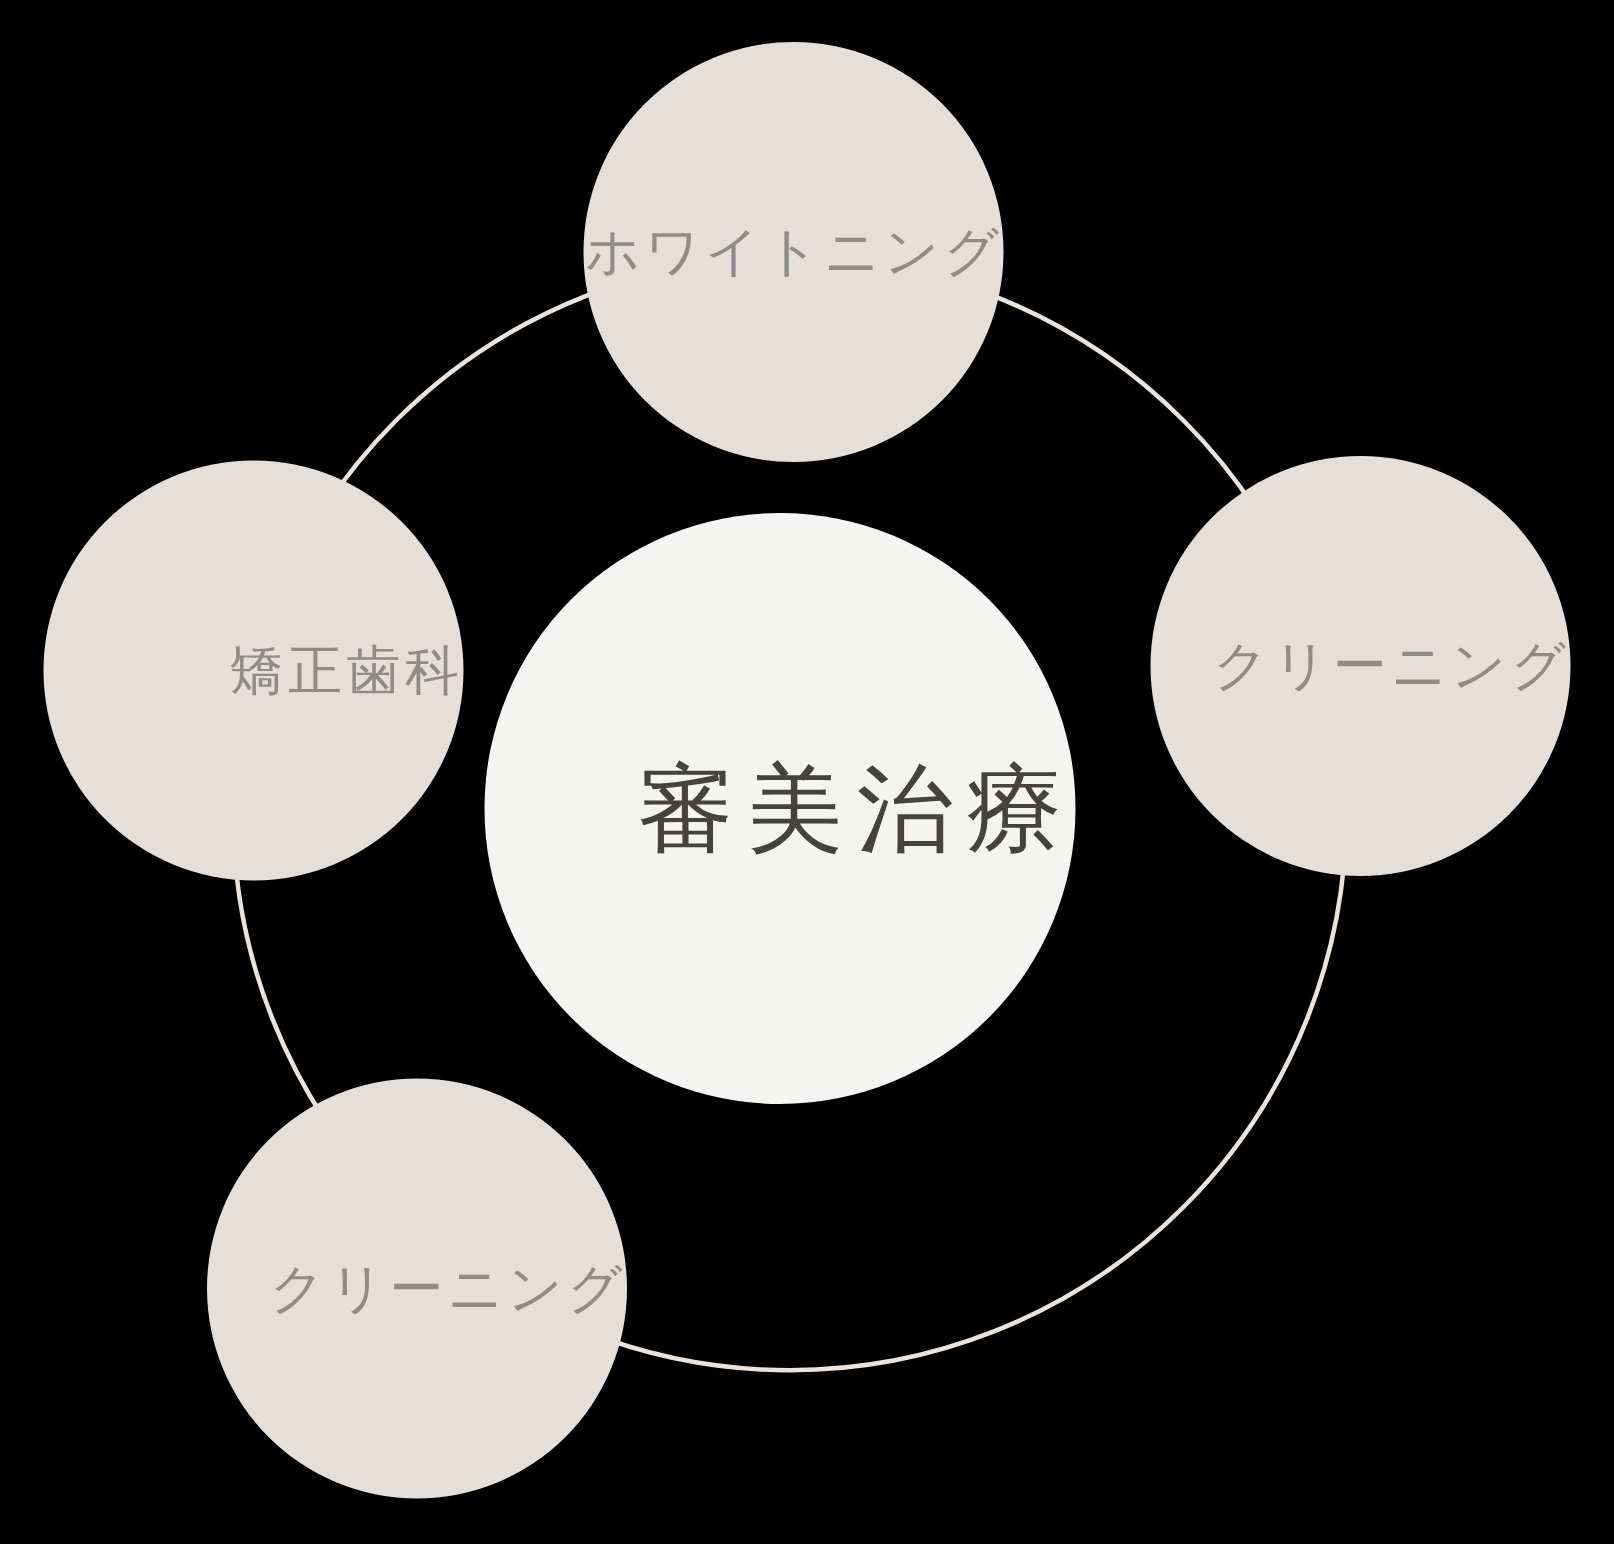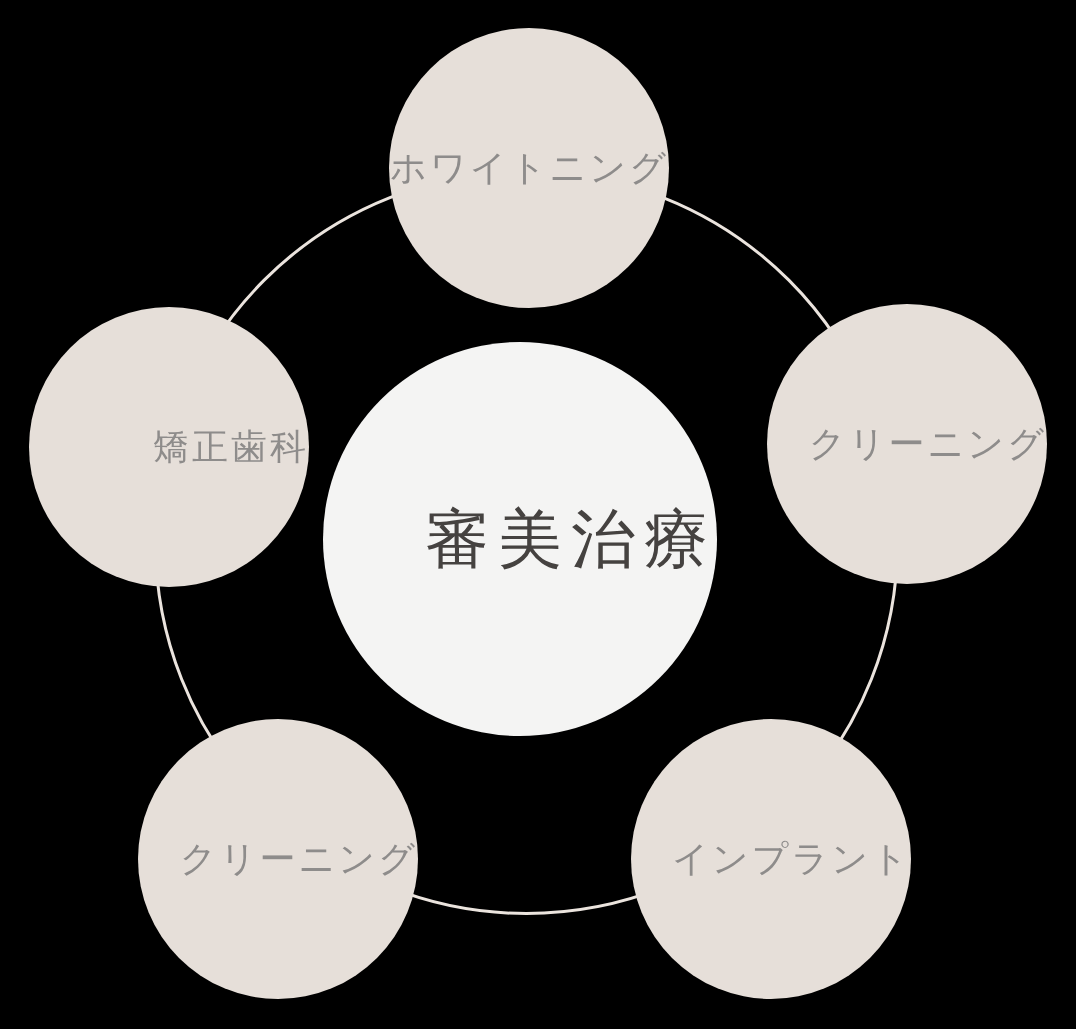--- a/index.html
+++ b/index.html
@@ -81,23 +81,20 @@
   <div class="ring"></div>
 
   <div class="circle satellite pos-top">
     <span class="label">ホワイトニング</span>
   </div>
 
   <div class="circle satellite pos-right">
     <span class="label">クリーニング</span>
   </div>
 
-  <div class="circle satellite pos-bottom-right">
-    <span class="label">インプラント</span>
-  </div>
 
   <div class="circle satellite pos-bottom-left">
     <span class="label">クリーニング</span>
   </div>
 
   <div class="circle satellite pos-left">
     <span class="label">矯正歯科</span>
   </div>
 
   <div class="circle center-circle">

